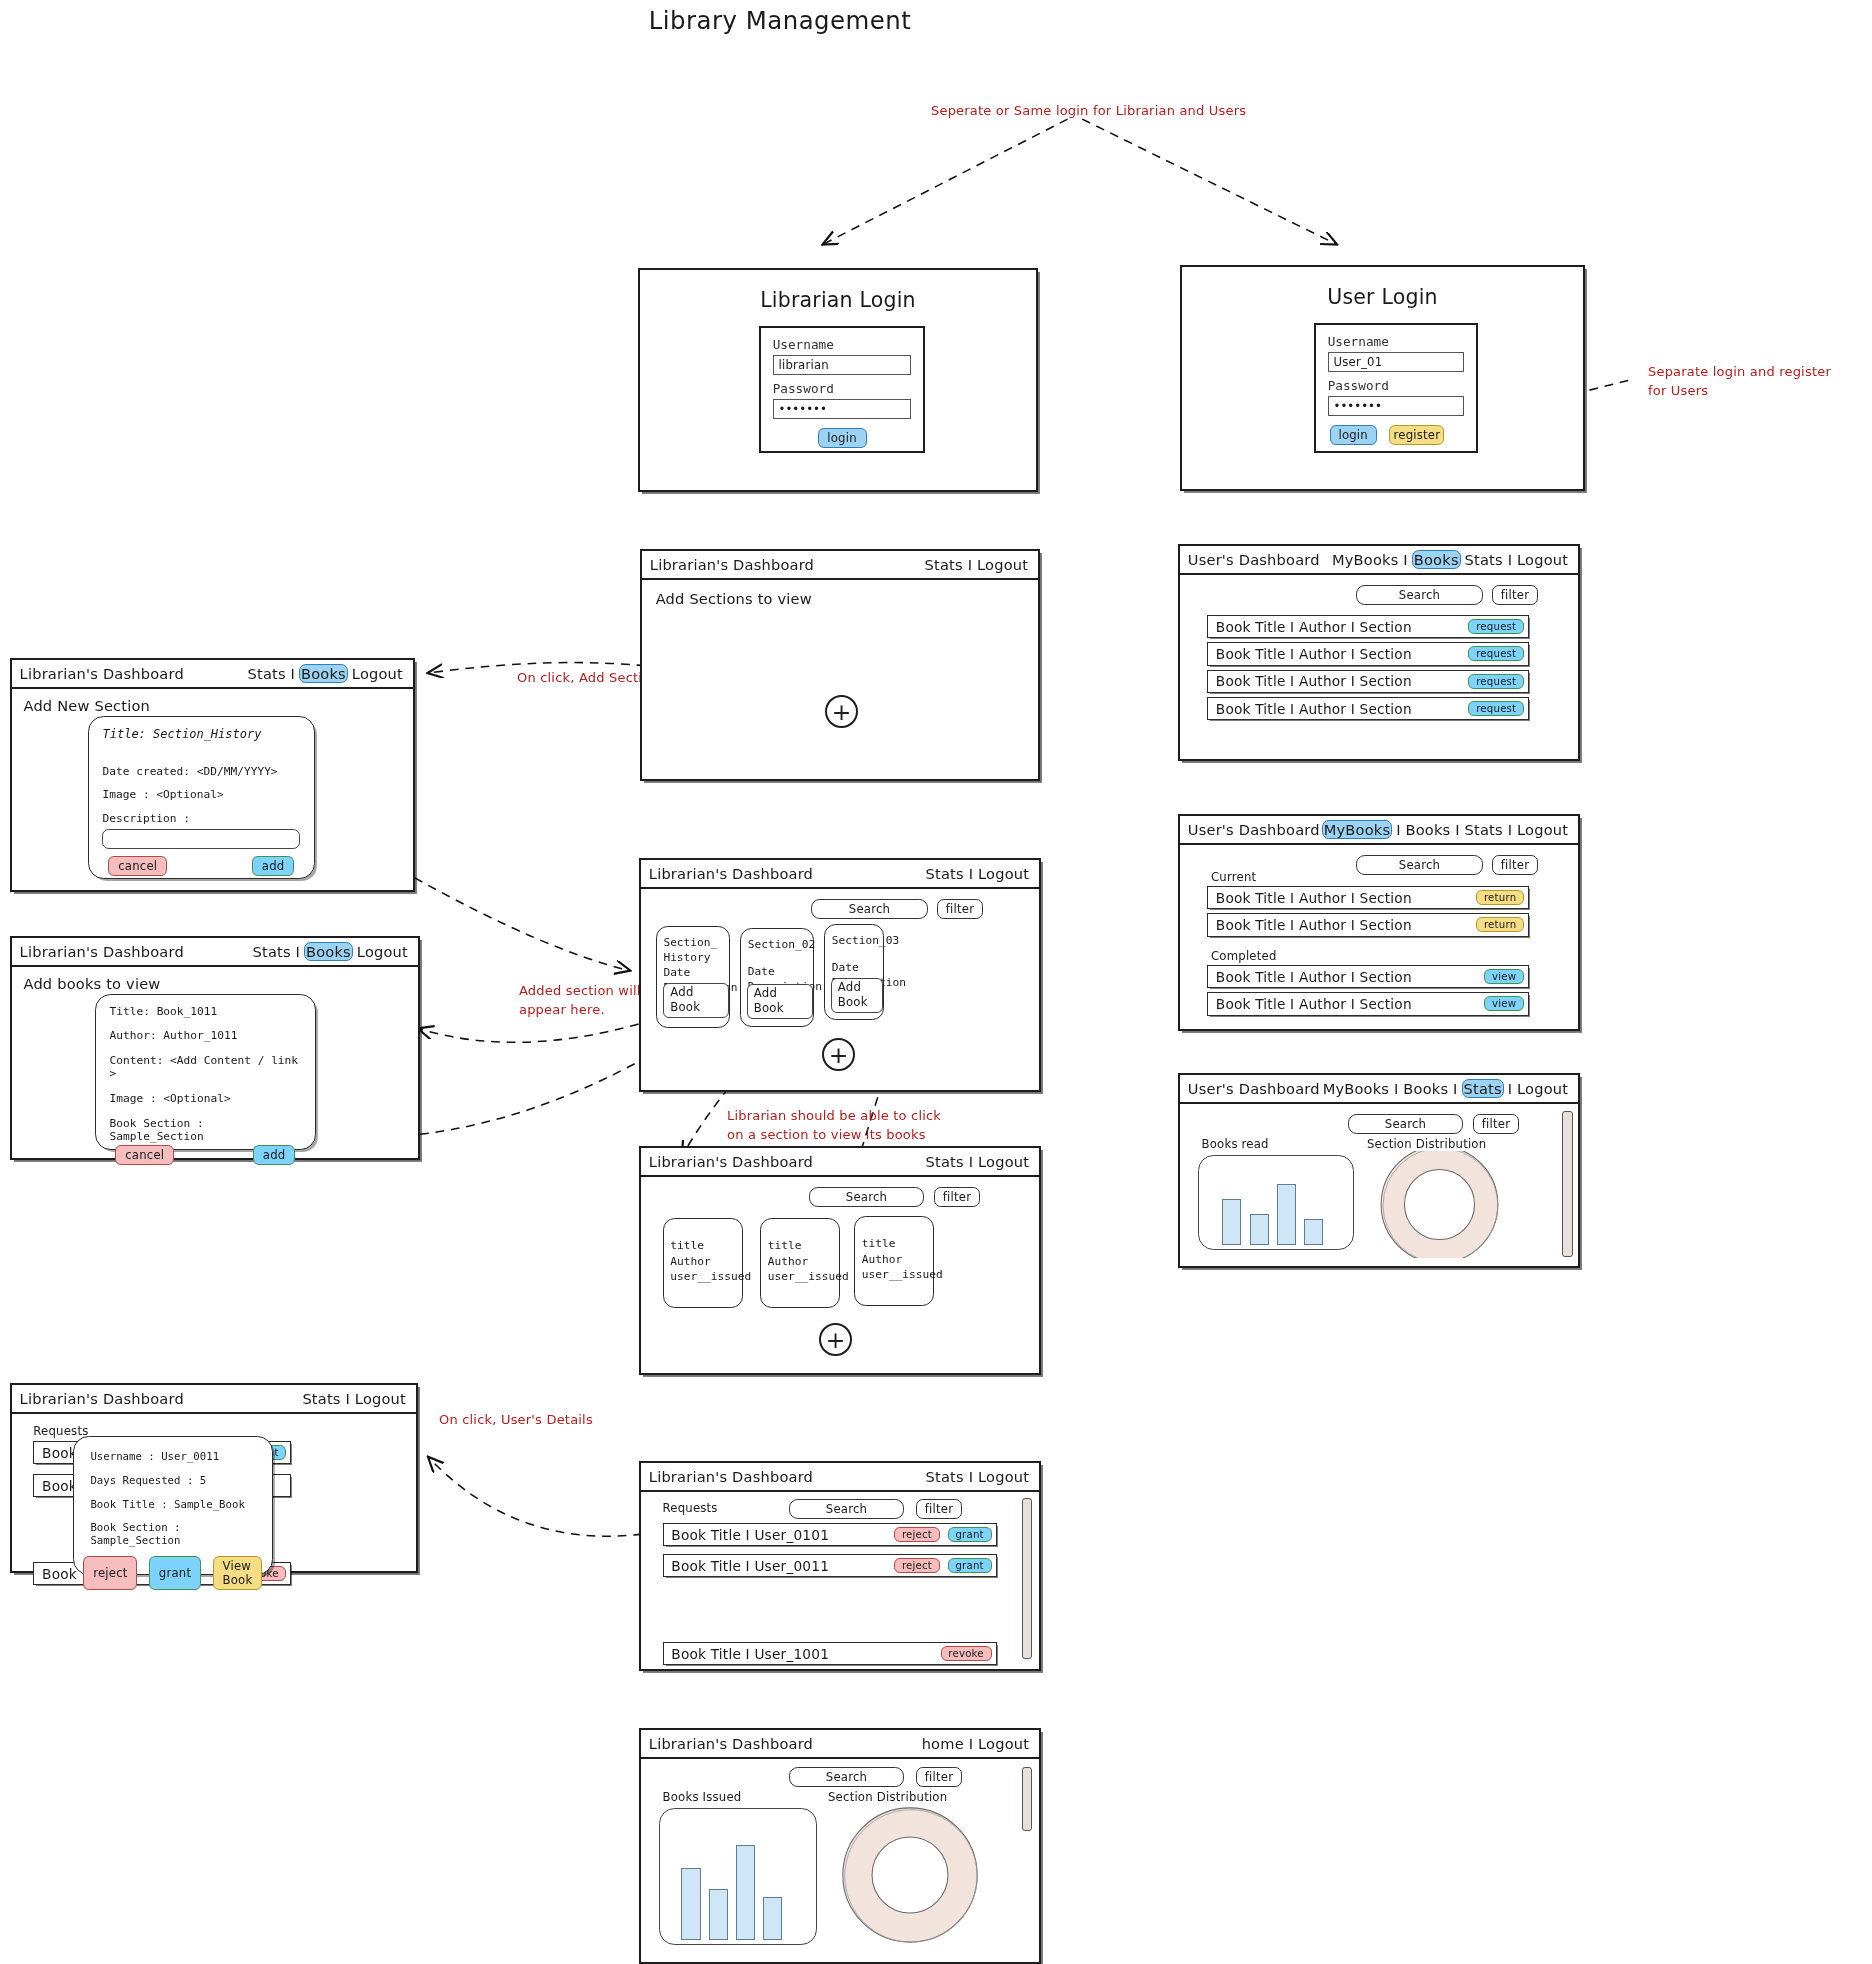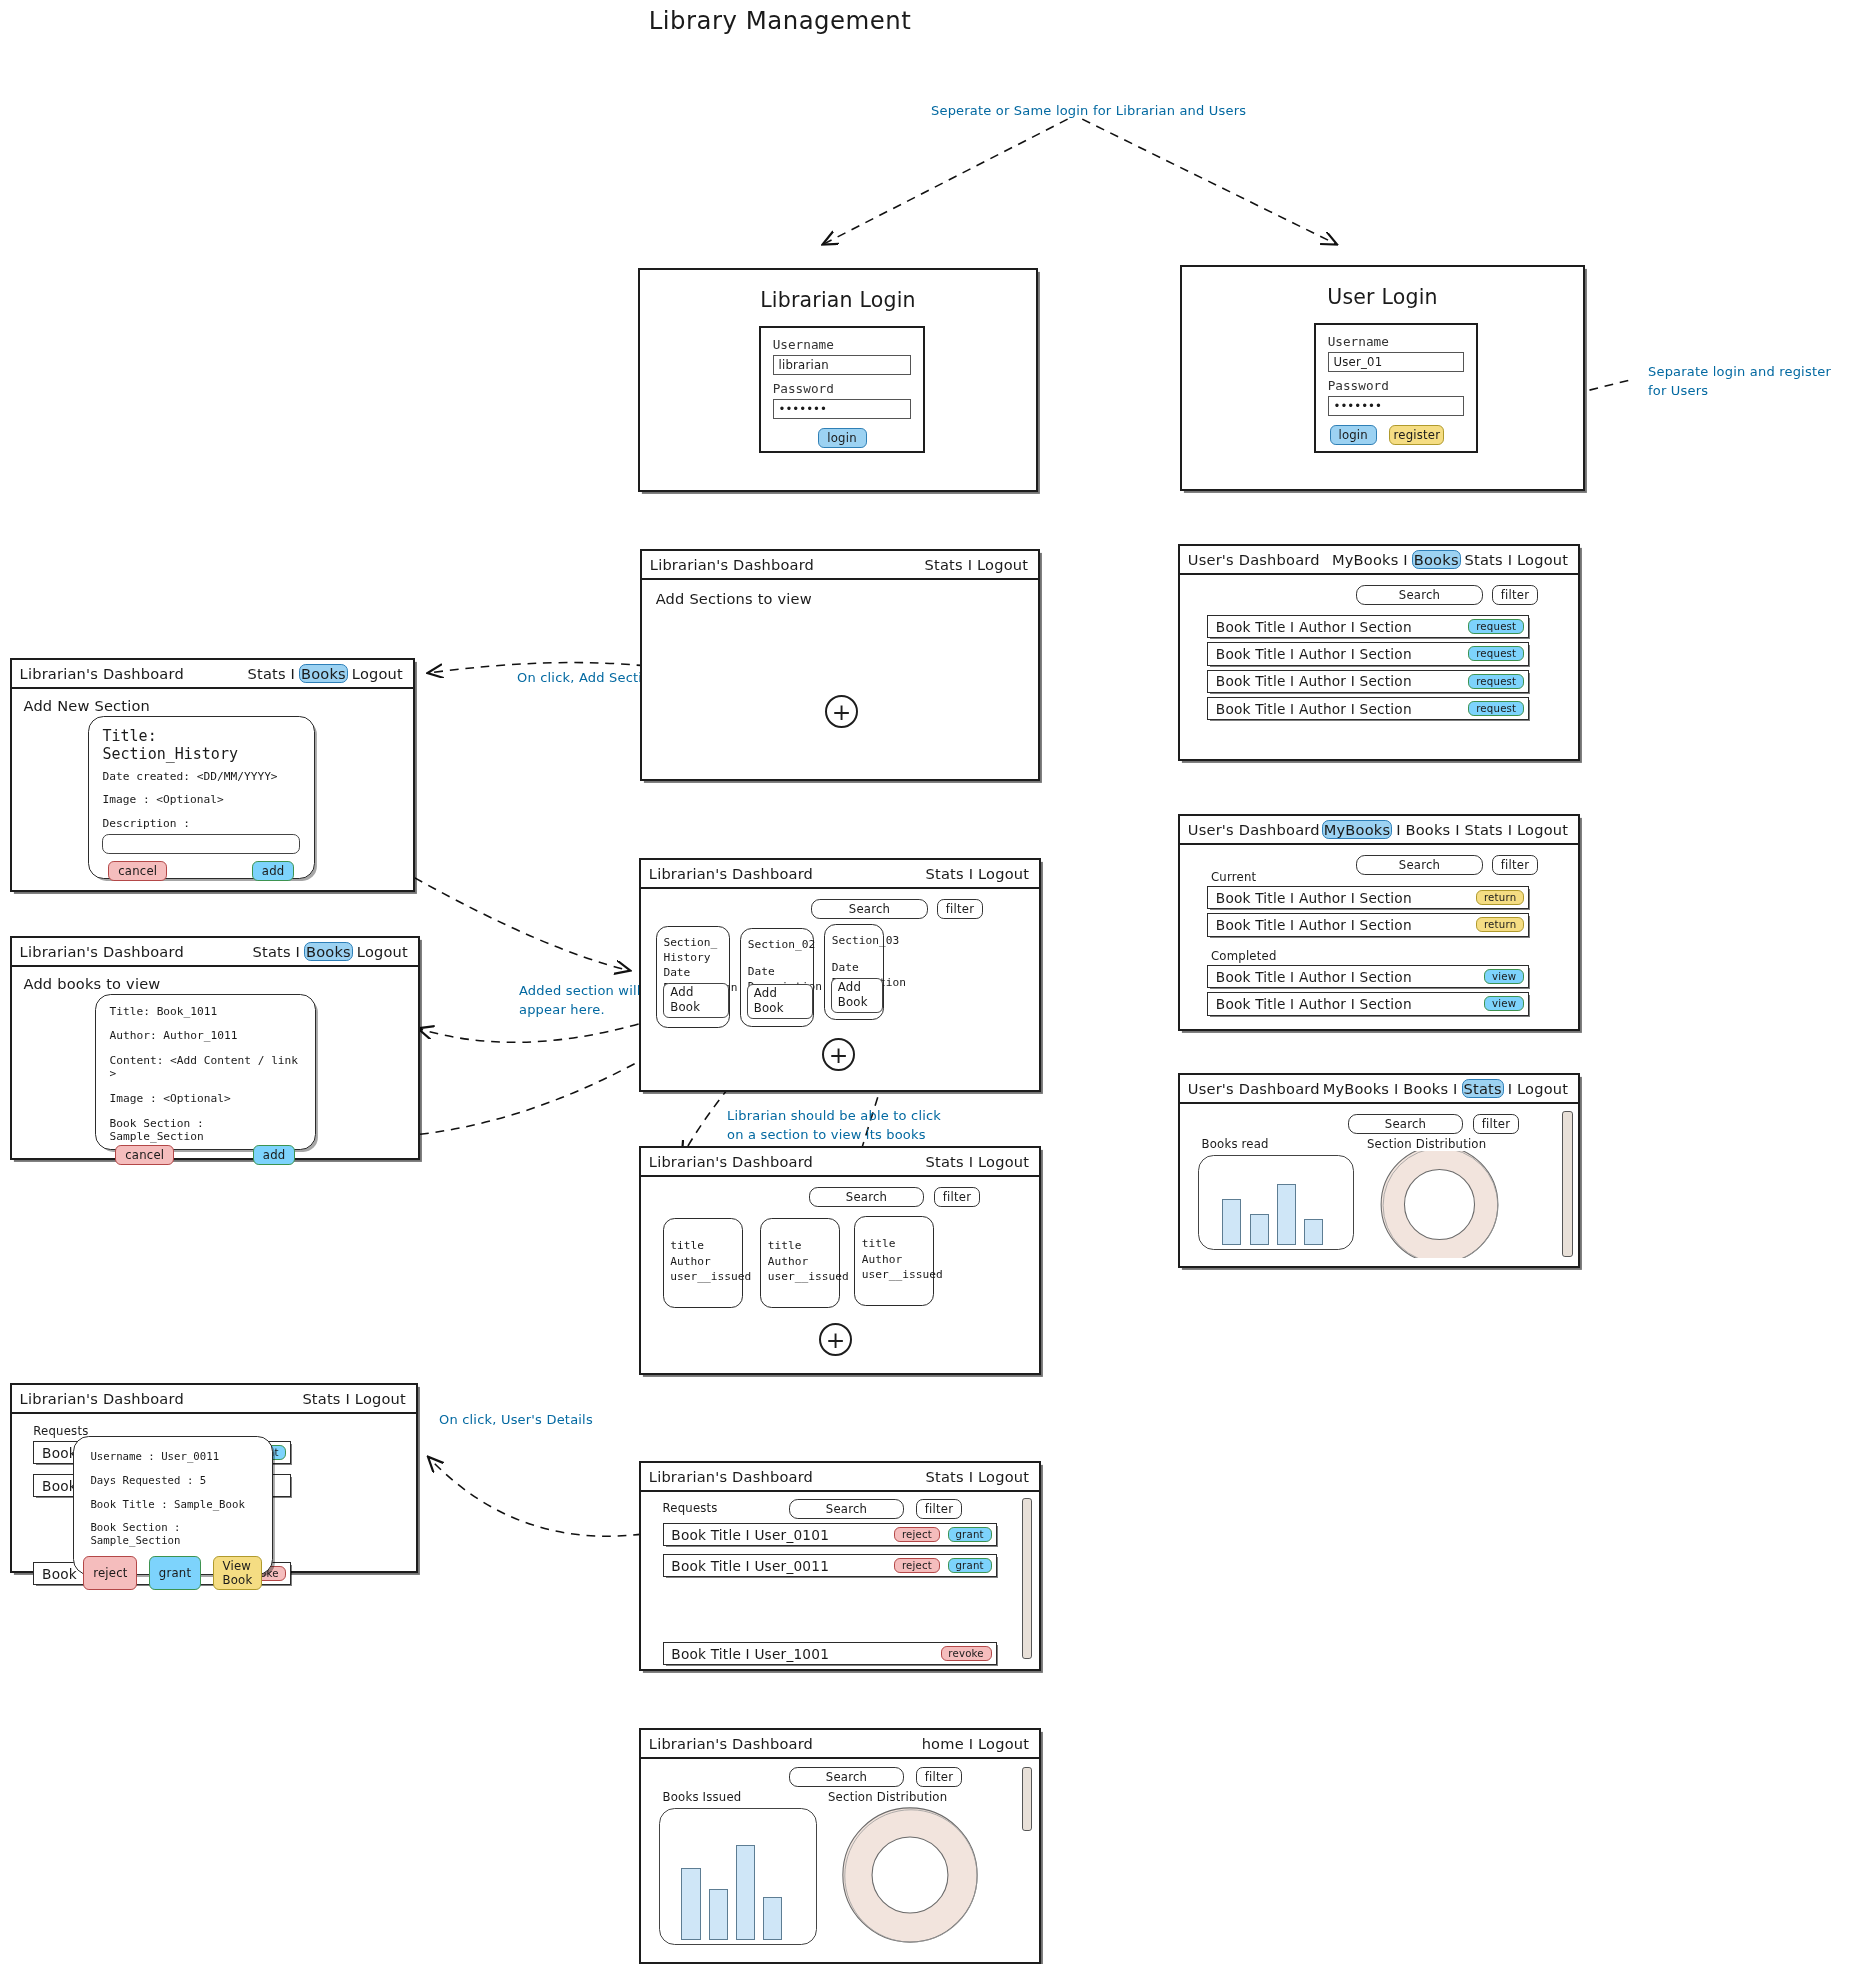--- a/index.html
+++ b/index.html
@@ -25,21 +25,21 @@
   .win-body { position:relative; height:calc(100% - 29px); }
 
   .pill-active { background:#9cd2f2; border:1.5px solid #2d7fb8; border-radius:6.8px;
                  padding:0 1px; }
 
   
   #doc-title { position:absolute; left:0; top:5.9px; width:1560px; text-align:center;
                font-size:24.4px; line-height:1.25; letter-spacing:0.5px; }
 
   
-  .note { position:absolute; font-size:13px; line-height:1.45; color:#0369a1; }
+  .note { position:absolute; font-size:13px; line-height:1.45; color:#b91c1c; }
 
   
   .fld-label { font-size:12.7px; color:#333; margin-bottom:2.9px; }
   .fld-box { border:1.5px solid #555; background:#fff; height:20.5px;
              display:flex; align-items:center; padding:0 4.9px; font-size:11.7px; }
   .btn { border-radius:5.9px; border:1.5px solid #333; font-size:11.7px;
          display:inline-flex; align-items:center; justify-content:center;
          padding:2px 8.8px; }
   .btn-blue   { background:#9cd2f2; border-color:#2f7fb5; }
   .btn-yellow { background:#f5dd83; border-color:#b09a2c; }
@@ -207,21 +207,21 @@
     <span class="win-title hand">Librarian's Dashboard</span>
     <span class="win-nav hand">
       <span>Stats I</span>
       <span class="pill-active">Books</span>
       <span>Logout</span>
     </span>
   </div>
   <div class="win-body">
     <div class="hand" style="position:absolute; left:11.7px; top:7.8px; font-size:14.6px;">Add New Section</div>
     <div class="modal" style="left:76px; top:27px; width:227px; height:163px; padding:9.8px 13.7px;">
-      <div class="mono" style="font-size:15px; margin-bottom:7px;">Title: Section_History</div>
+      <div class="mono" style="font-size:12px; margin-bottom:24px;font-style:italic;">Title: Section_History</div>
       <div class="mono" style="font-size:11.2px; margin-bottom:10.7px;">Date created: &lt;DD/MM/YYYY&gt;</div>
       <div class="mono" style="font-size:11.2px; margin-bottom:10.7px;">Image : &lt;Optional&gt;</div>
       <div class="mono" style="font-size:11.2px; margin-bottom:3.9px;">Description :</div>
       <div style="border:1.4px solid #444; border-radius:6.8px; height:19.5px;"></div>
       <div style="display:flex; justify-content:space-between; margin-top:7.8px; padding:0 5.9px;">
         <span class="btn btn-red hand">cancel</span>
         <span class="btn btn-green hand">add</span>
       </div>
     </div>
   </div>

